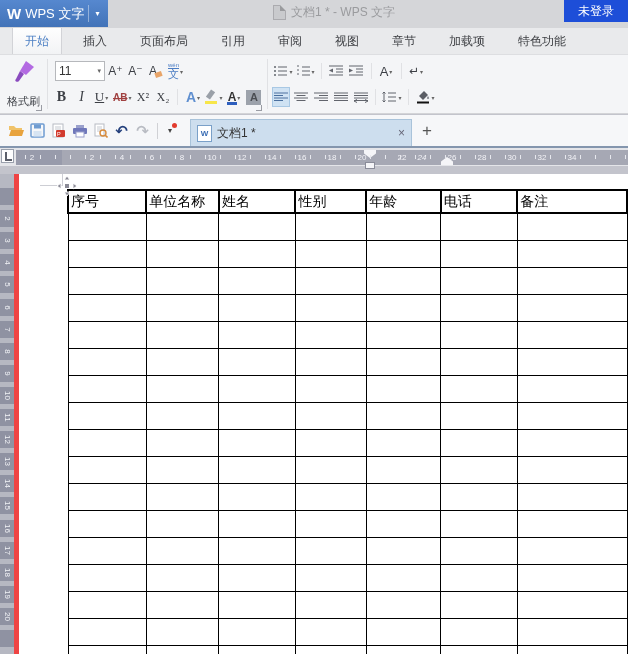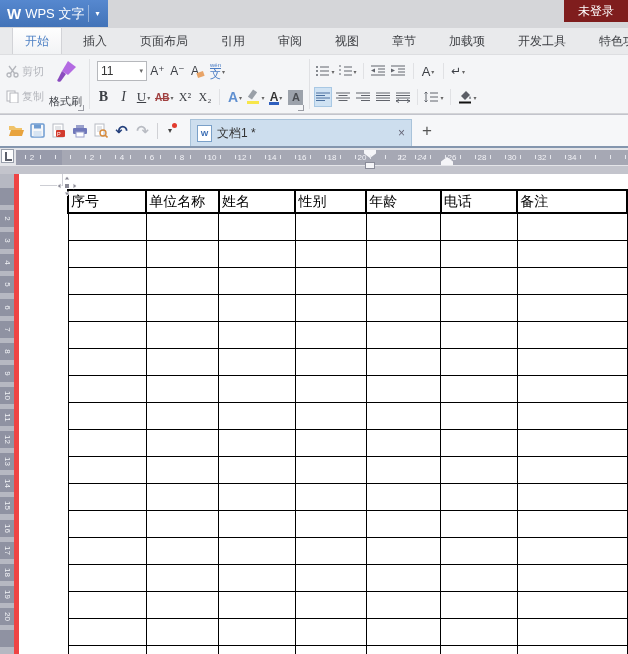--- a/index.html
+++ b/index.html
@@ -11,21 +11,21 @@
            background:linear-gradient(#5688cf,#4273b8);color:#fff;display:flex;align-items:center;cursor:default;}
   .wps-logo{font-weight:bold;font-size:15px;margin:0 5px 0 7px;letter-spacing:-1px;}
   .wps-label{font-size:13px;flex:1;}
   .wps-caret{width:17px;height:17px;margin-right:2px;border-left:1px solid rgba(255,255,255,.4);
              display:flex;align-items:center;justify-content:center;font-size:8px;}
   .title-center{position:absolute;left:120px;right:80px;top:0;height:24px;display:flex;gap:5px;
                 align-items:center;justify-content:center;color:#9a9b9e;font-size:12px;}
   .tdoc-icon{width:11px;height:13px;background:#c9cacd;border:1px solid #ababaf;position:relative;}
   .tdoc-icon::after{content:"";position:absolute;right:-1px;top:-1px;border:3px solid #d5d6d9;
                     border-left-color:#9a9b9e;border-bottom-color:#9a9b9e;width:0;height:0;}
-  .login-btn{position:absolute;right:0;top:0;width:64px;height:22px;background:#7f1d1d;color:#fff;
+  .login-btn{position:absolute;right:0;top:0;width:64px;height:22px;background:#1d4ed8;color:#fff;
              font-size:12px;display:flex;align-items:center;justify-content:center;cursor:pointer;}
   
   .tabrow{position:absolute;top:28px;left:0;right:0;height:27px;background:#e9eaec;display:flex;
           align-items:stretch;padding-left:12px;overflow:hidden;border-bottom:1px solid #dddee1;box-sizing:border-box;}
   .tab{font-size:12px;color:#3c3e42;padding:0 12px;margin-right:9px;display:flex;align-items:center;
        white-space:nowrap;cursor:pointer;text-align:center;}
   .tab.active{background:linear-gradient(#fefefe,#f2f3f5);color:#4d80c4;
               border-left:1px solid #d2d3d7;border-right:1px solid #d2d3d7;}
   
   .ribbon{position:absolute;top:55px;left:0;right:0;height:59px;background:#f4f5f7;
@@ -117,55 +117,41 @@
 <body>
 
 <div id="app">
 
   <div class="titlebar">
     <div class="wps-btn">
       <span class="wps-logo">W</span>
       <span class="wps-label">WPS 文字</span>
       <span class="wps-caret">▾</span>
     </div>
+    <div class="title-center">
+      <span class="tdoc-icon"></span>
+      <span>文档1 * - WPS 文字</span>
+    </div>
     <div class="login-btn">未登录</div>
   </div>
 
   <div class="tabrow" id="tabrow">
       <div class="tab active">开始</div>
       <div class="tab">插入</div>
       <div class="tab">页面布局</div>
       <div class="tab">引用</div>
       <div class="tab">审阅</div>
       <div class="tab">视图</div>
       <div class="tab">章节</div>
       <div class="tab">加载项</div>
-      <div class="tab">开发工具</div>
       <div class="tab">特色功能</div>
     </div>
 
   <div class="ribbon">
     <div class="rgroup">
-      <div class="col2">
-        <div class="smallbtn disabled">
-          <svg width="13" height="13" viewBox="0 0 13 13">
-            <circle cx="3" cy="10" r="2" fill="none" stroke="#b4b6bc" stroke-width="1.3"></circle>
-            <circle cx="10" cy="10" r="2" fill="none" stroke="#b4b6bc" stroke-width="1.3"></circle>
-            <path d="M4 9 L10 1 M9 9 L3 1" stroke="#b4b6bc" stroke-width="1.3"></path>
-          </svg>
-          <span>剪切</span>
-        </div>
-        <div class="smallbtn disabled">
-          <svg width="13" height="13" viewBox="0 0 13 13">
-            <rect x="1" y="1" width="8" height="10" fill="#fff" stroke="#b4b6bc"></rect>
-            <rect x="4" y="3" width="8" height="10" fill="#fff" stroke="#b4b6bc"></rect>
-          </svg>
-          <span>复制</span>
-        </div>
-      </div>
       <div class="bigbtn">
         <svg width="24" height="26" viewBox="0 0 24 26">
           <path d="M14 2 L22 8 L14 16 L8 12 Z" fill="#b36ae2"></path>
           <path d="M8 12 L12 15 L7 22 C5 24 2 22 4 20 Z" fill="#8a4bbf"></path>
         </svg>
         <span class="blabel">
             <span>格式刷</span>
           </span>
       </div>
       <span class="launcher"></span>

